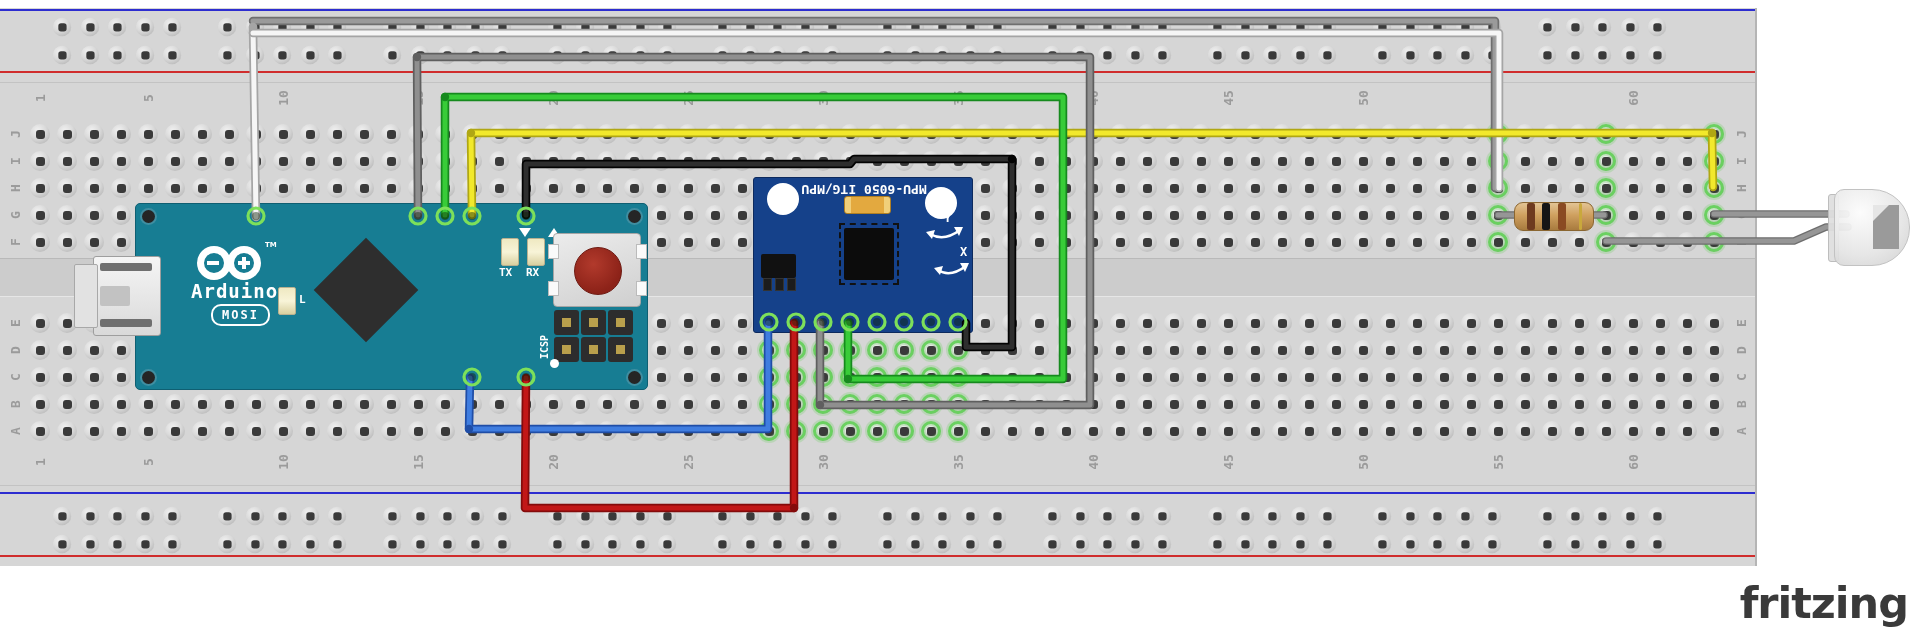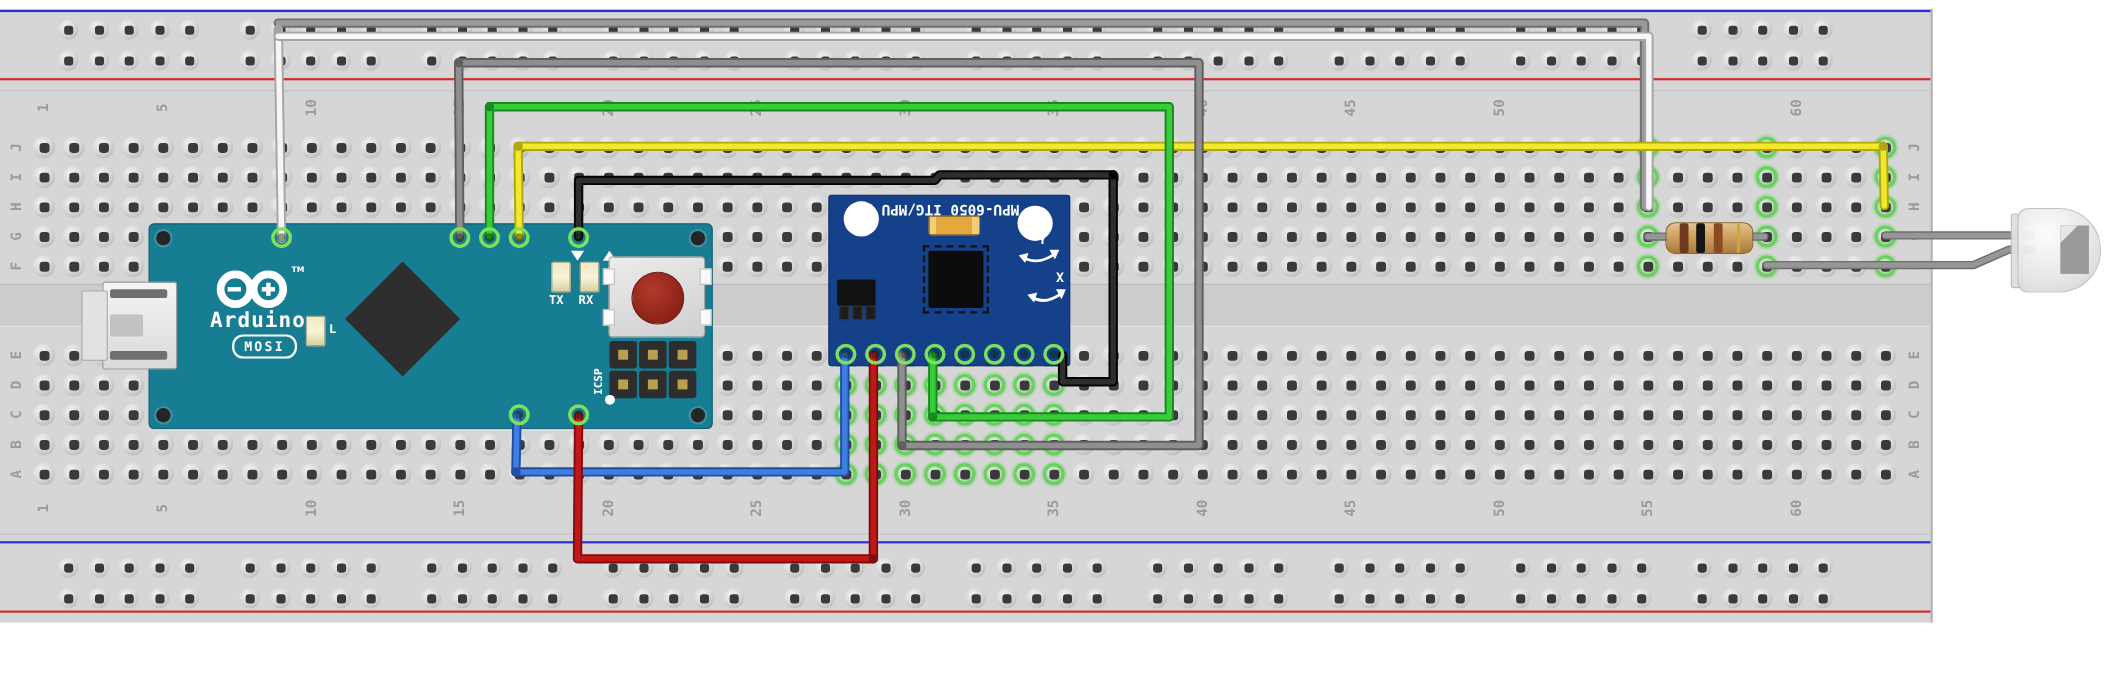--- a/index.html
+++ b/index.html
@@ -1334,13 +1334,14 @@
       <div class="rband" style="left: 12px; width: 8px; background: rgb(110, 58, 31);"></div>
       <div class="rband" style="left: 27px; width: 8px; background: rgb(21, 21, 21);"></div>
       <div class="rband" style="left: 43px; width: 8px; background: rgb(138, 74, 34);"></div>
       <div class="rband" style="left: 64px; width: 3px; background: rgb(201, 168, 60);"></div>
     </div>
   <div class="led-flange"></div>
   <div class="led-bulb">
     <div class="led-die"></div>
   </div>
 
+  <div class="fritzing-logo">fritzing</div>
 </div>
 
 </body></html>

